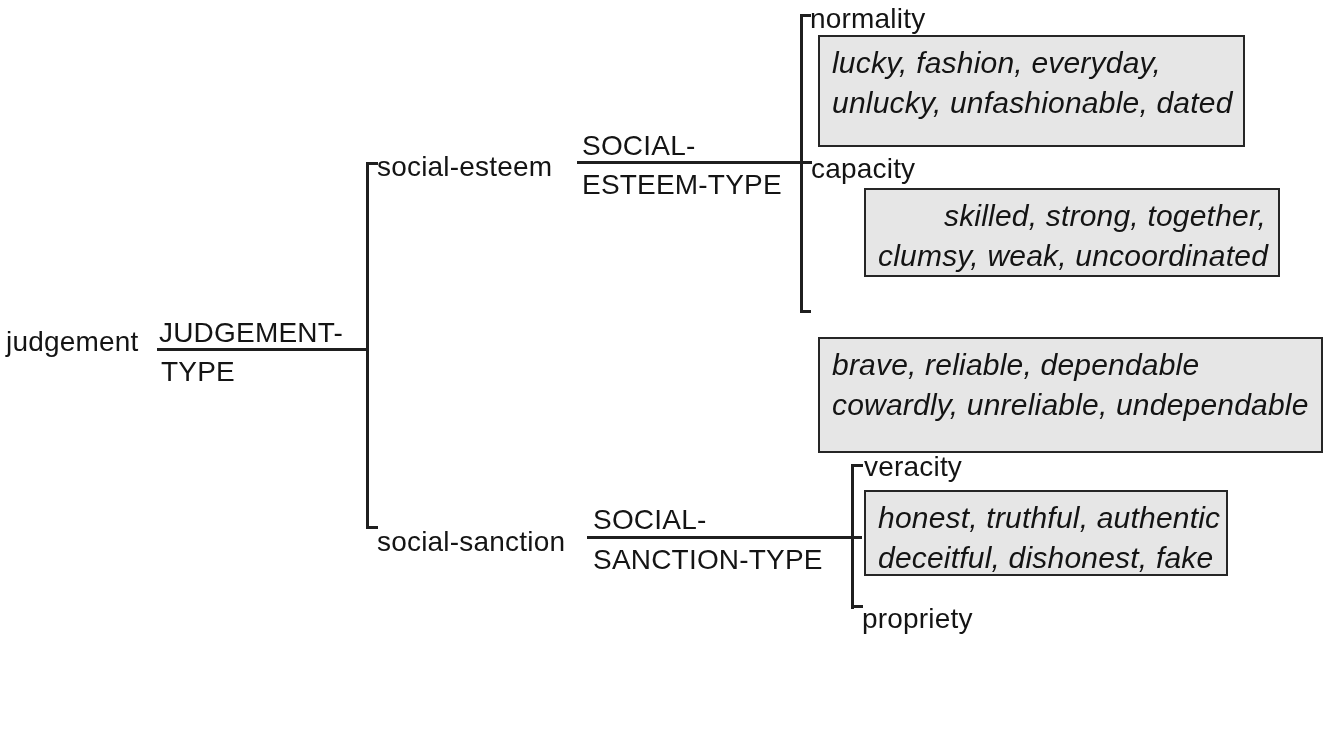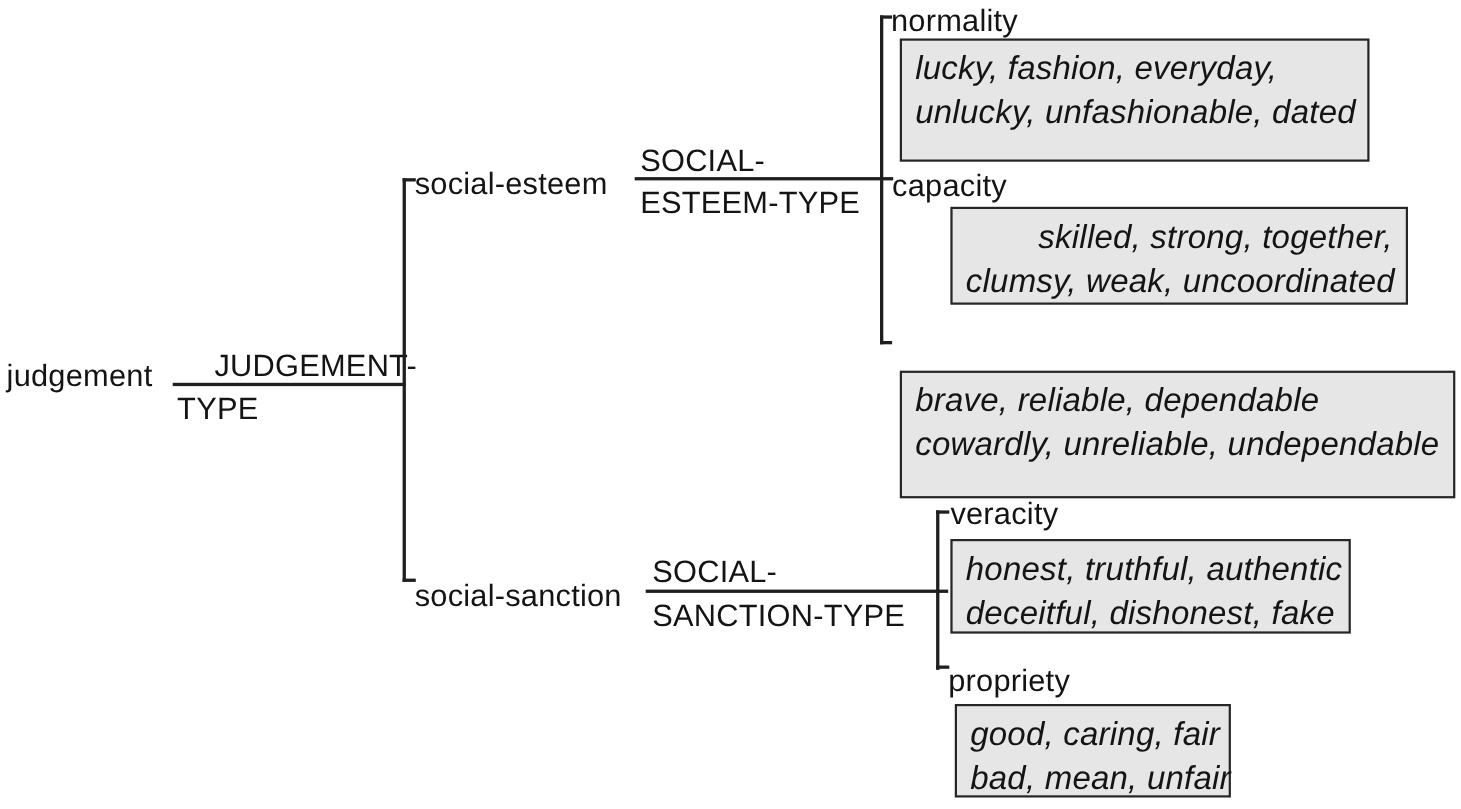--- a/index.html
+++ b/index.html
@@ -36,21 +36,21 @@
     letter-spacing:0.2px;
   }
 </style>
 </head>
 <body>
 
 <div class="canvas">
 
   <span class="lbl" style="left:6px; top:324px;">judgement</span>
 
-  <span class="lbl" style="left:159px; top:315px;margin-left:36px;">JUDGEMENT-</span>
+  <span class="lbl" style="left:159px; top:315px;">JUDGEMENT-</span>
   <div class="hline" style="left:157px; top:348px; width:212px;"></div>
   <span class="lbl" style="left:161px; top:354px;">TYPE</span>
 
   <div class="vline" style="left:366px; top:162px; height:367px;"></div>
   <div class="hline" style="left:366px; top:162px; width:12px;"></div>
   <div class="hline" style="left:366px; top:526px; width:12px;"></div>
 
   <span class="lbl" style="left:377px; top:149px;">social-esteem</span>
   <span class="lbl" style="left:582px; top:128px;">SOCIAL-</span>
   <div class="hline" style="left:577px; top:161px; width:235px;"></div>
@@ -86,18 +86,14 @@
   <div class="hline" style="left:851px; top:464px; width:12px;"></div>
   <div class="hline" style="left:851px; top:605px; width:12px;"></div>
 
   <span class="lbl" style="left:864px; top:449px;">veracity</span>
   <div class="ebox" style="left:864px; top:490px; width:364px; height:86px;">
     <div class="exline">honest, truthful, authentic</div>
     <div class="exline">deceitful, dishonest, fake</div>
   </div>
 
   <span class="lbl" style="left:862px; top:601px;">propriety</span>
-  <div class="ebox" style="left:868px; top:640px; width:251px; height:85px;">
-    <div class="exline">good, caring, fair</div>
-    <div class="exline">bad, mean, unfair</div>
-  </div>
 
 </div>
 
 </body></html>

